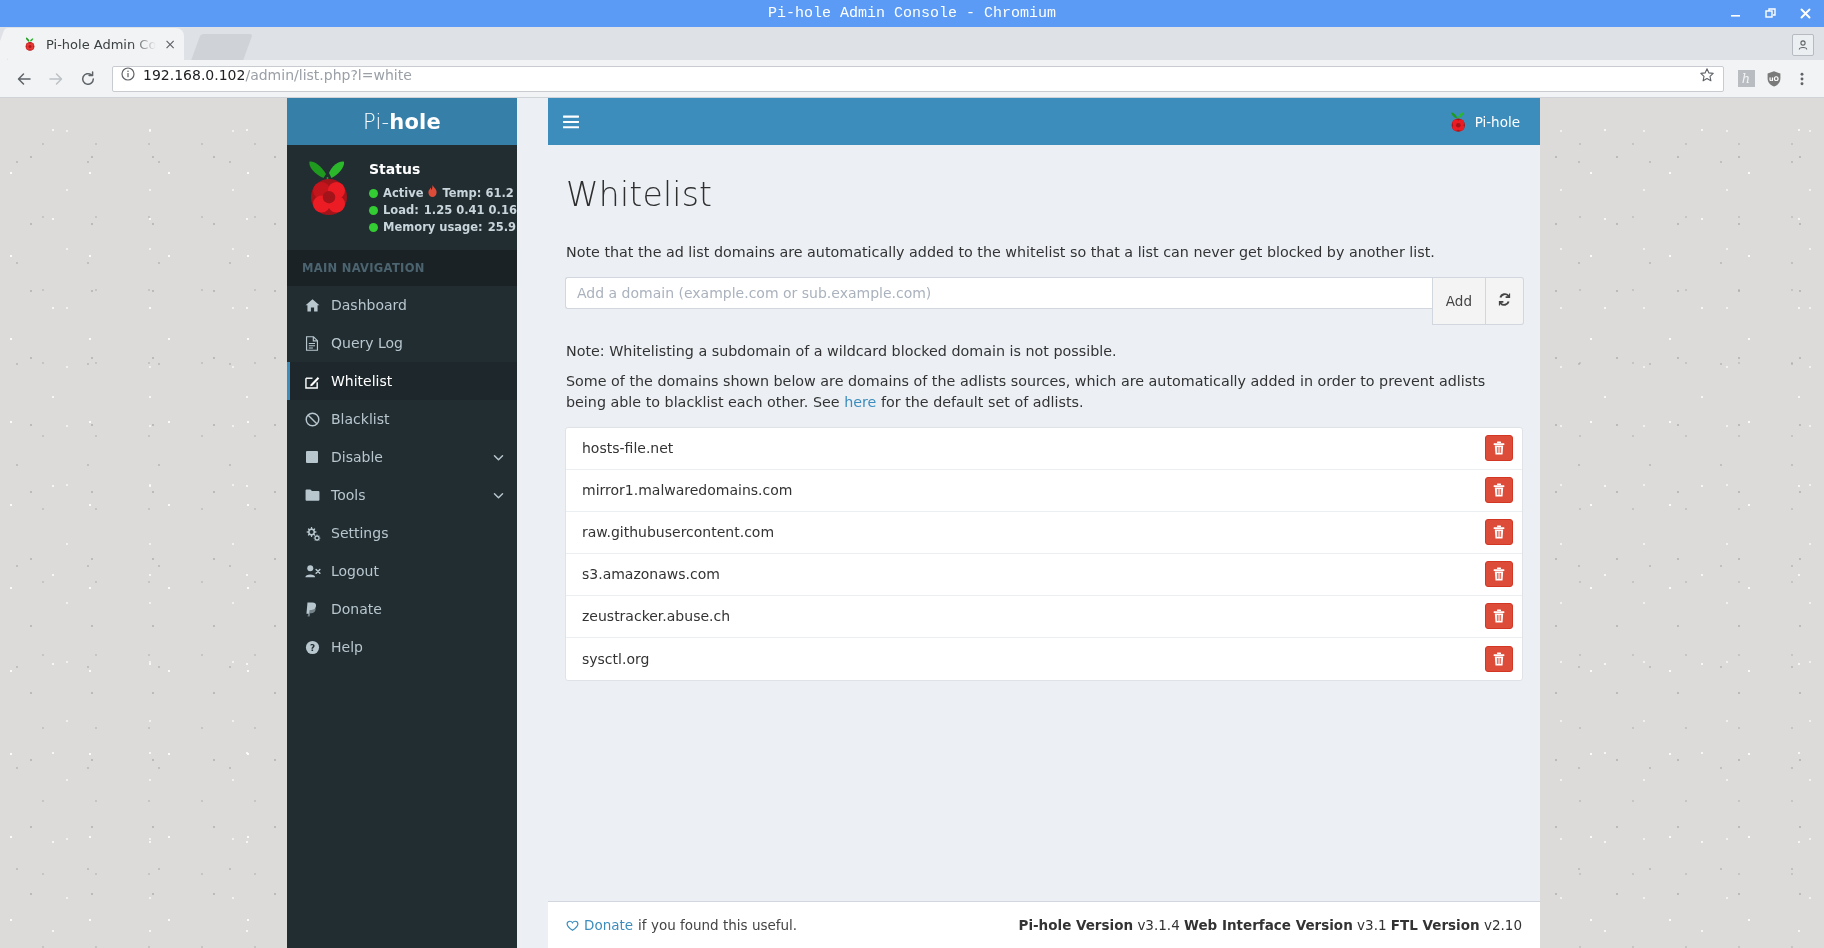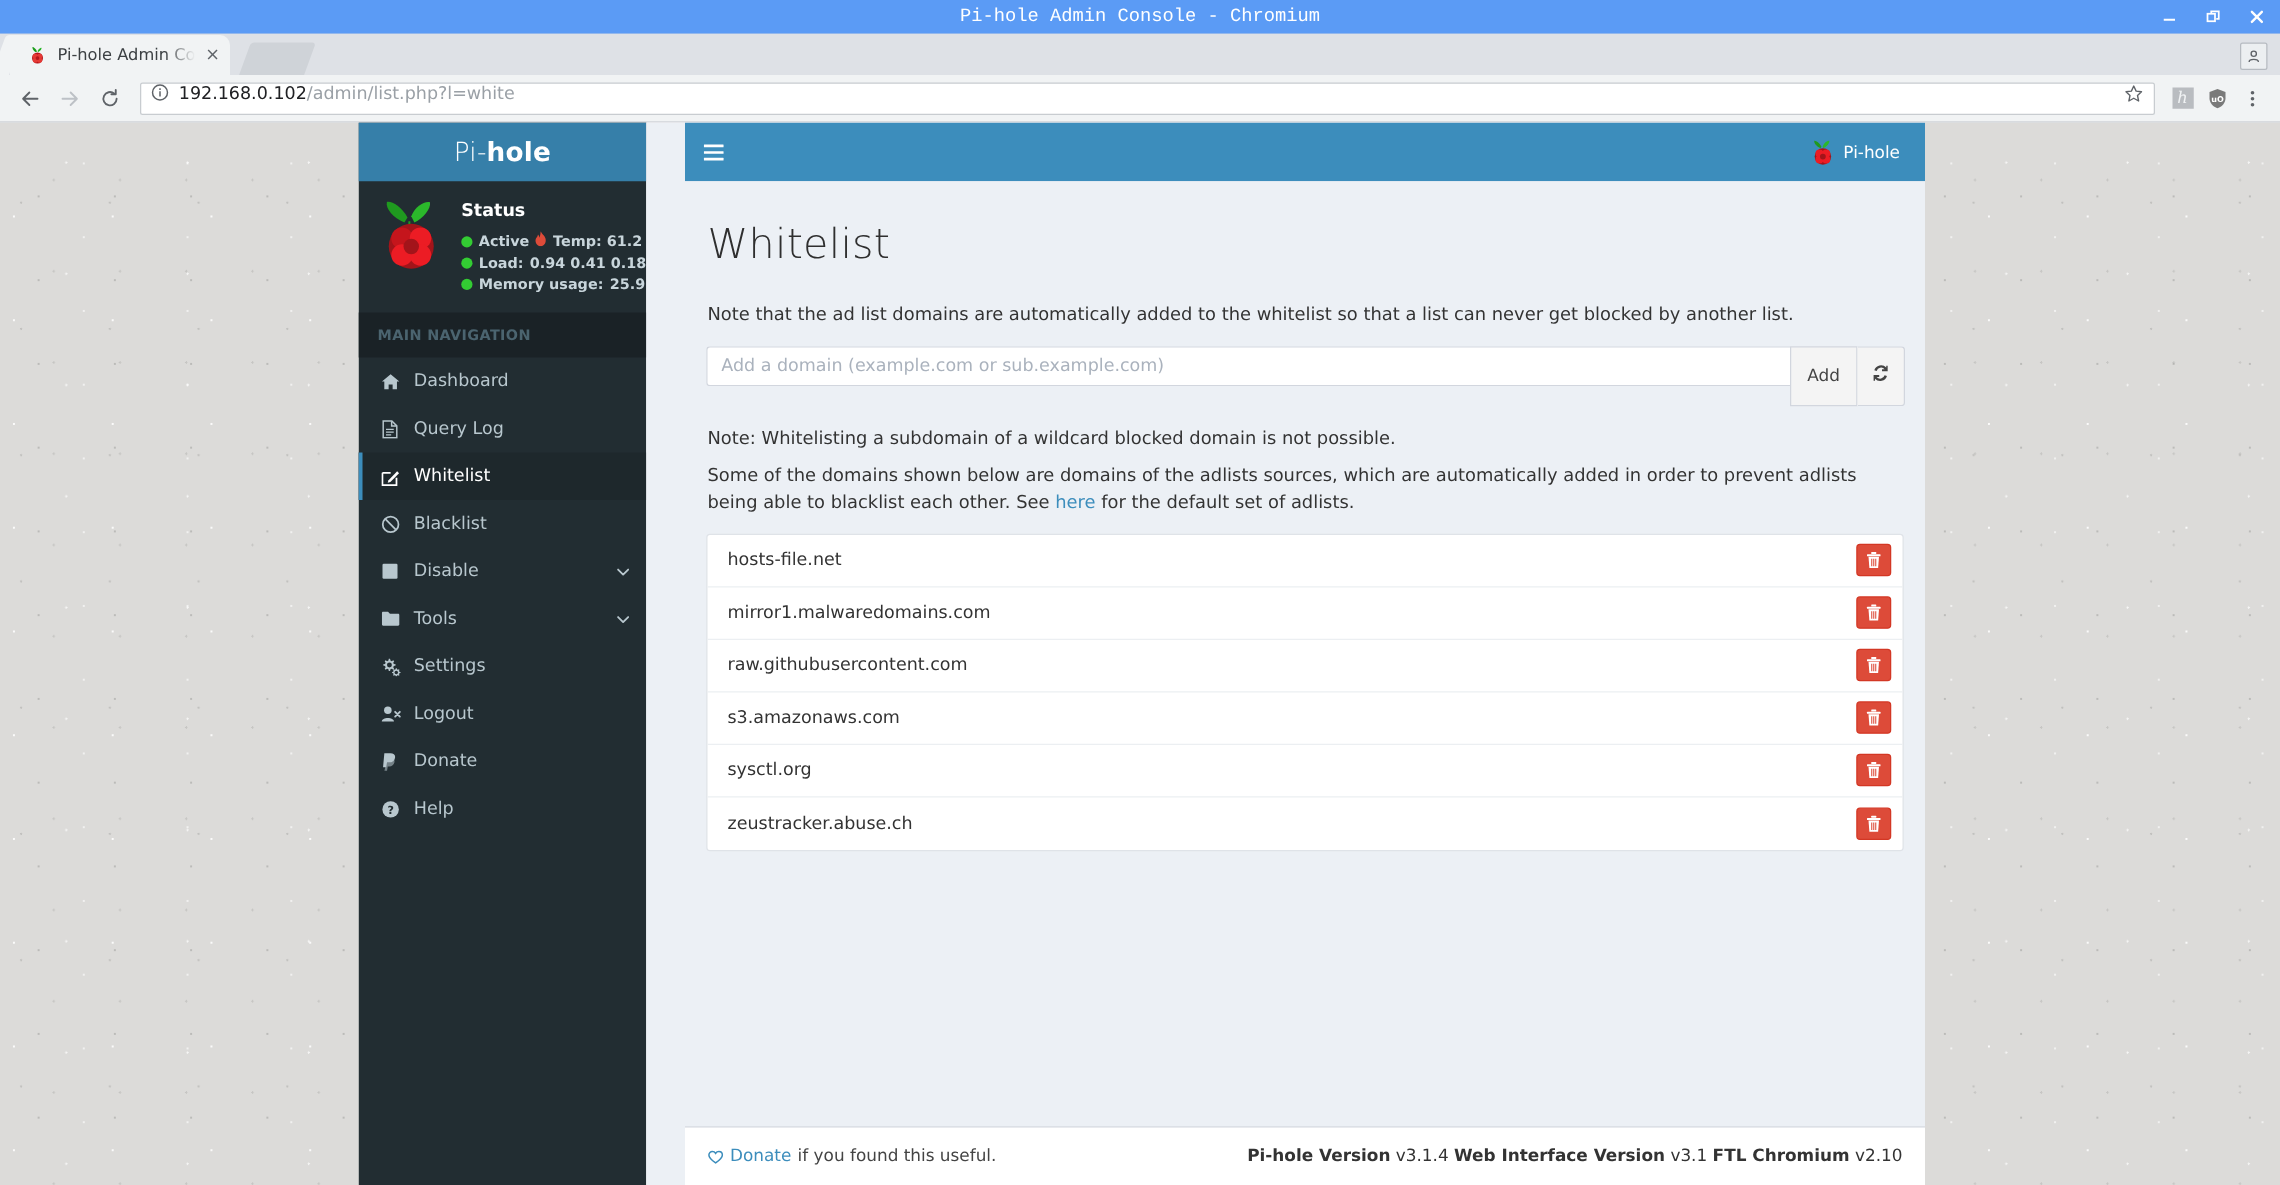--- a/index.html
+++ b/index.html
@@ -468,21 +468,21 @@
                 <svg width="9" height="12" viewBox="0 0 9 12">
                     <path d="M4.5 0 C6 3 8.6 3.9 8.6 7.2 C8.6 10 6.7 12 4.5 12 C2.3 12 0.4 10 0.4 7.2 C0.4 5 2.2 4.6 2.4 2.5 C3.2 3.4 3.4 4.4 3.4 5.2 C4 4 4.5 2 4.5 0 Z" fill="#dd4b39"></path>
                   </svg>
               </span>
               <b>Temp: 61.2 °C</b>
             </div>
 
             <div class="status-line">
               <span class="dot"></span>
               <b>Load:</b>
-              <b>0.94 0.41 0.18</b>
+              <b>1.25 0.41 0.16</b>
             </div>
 
             <div class="status-line">
               <span class="dot"></span>
               <b>Memory usage:</b>
               <b>25.9 %</b>
             </div>
           </div>
         </div>
 
@@ -702,65 +702,65 @@
                     <svg width="14" height="14" viewBox="0 0 14 14" fill="#ffffff">
                       <rect x="5" y="0.6" width="4" height="1.5" rx="0.4"></rect>
                       <rect x="1.6" y="2.3" width="10.8" height="1.6" rx="0.4"></rect>
                       <path d="M2.8 4.4 H11.2 L10.5 13.4 H3.5 Z"></path>
                       <path d="M5.4 6 V11.9 M7 6 V11.9 M8.6 6 V11.9" stroke="#dd4b39" stroke-width="0.85"></path>
                     </svg>
                   </span>
                 </button>
               </div>
               <div class="list-row">
+                <span class="domain-name">zeustracker.abuse.ch</span>
+                <button class="del-btn">
+                  <span style="display: flex;">
+                    <svg width="14" height="14" viewBox="0 0 14 14" fill="#ffffff">
+                      <rect x="5" y="0.6" width="4" height="1.5" rx="0.4"></rect>
+                      <rect x="1.6" y="2.3" width="10.8" height="1.6" rx="0.4"></rect>
+                      <path d="M2.8 4.4 H11.2 L10.5 13.4 H3.5 Z"></path>
+                      <path d="M5.4 6 V11.9 M7 6 V11.9 M8.6 6 V11.9" stroke="#dd4b39" stroke-width="0.85"></path>
+                    </svg>
+                  </span>
+                </button>
+              </div>
+              <div class="list-row">
                 <span class="domain-name">sysctl.org</span>
                 <button class="del-btn">
                   <span style="display: flex;">
                     <svg width="14" height="14" viewBox="0 0 14 14" fill="#ffffff">
                       <rect x="5" y="0.6" width="4" height="1.5" rx="0.4"></rect>
                       <rect x="1.6" y="2.3" width="10.8" height="1.6" rx="0.4"></rect>
                       <path d="M2.8 4.4 H11.2 L10.5 13.4 H3.5 Z"></path>
                       <path d="M5.4 6 V11.9 M7 6 V11.9 M8.6 6 V11.9" stroke="#dd4b39" stroke-width="0.85"></path>
                     </svg>
                   </span>
                 </button>
               </div>
-              <div class="list-row">
-                <span class="domain-name">zeustracker.abuse.ch</span>
-                <button class="del-btn">
-                  <span style="display: flex;">
-                    <svg width="14" height="14" viewBox="0 0 14 14" fill="#ffffff">
-                      <rect x="5" y="0.6" width="4" height="1.5" rx="0.4"></rect>
-                      <rect x="1.6" y="2.3" width="10.8" height="1.6" rx="0.4"></rect>
-                      <path d="M2.8 4.4 H11.2 L10.5 13.4 H3.5 Z"></path>
-                      <path d="M5.4 6 V11.9 M7 6 V11.9 M8.6 6 V11.9" stroke="#dd4b39" stroke-width="0.85"></path>
-                    </svg>
-                  </span>
-                </button>
-              </div>
             </div>
 
         </div>
 
         <div class="footer">
           <div class="footer-left">
             <span class="gh-ico">
               <svg width="13" height="13" viewBox="0 0 14 14" fill="none" stroke="#3c8dbc" stroke-width="1.3">
                 <path d="M7 12.2 C3.2 9.6 1.2 7.8 1.2 5.4 C1.2 3.6 2.6 2.4 4.2 2.4 C5.3 2.4 6.4 3 7 4 C7.6 3 8.7 2.4 9.8 2.4 C11.4 2.4 12.8 3.6 12.8 5.4 C12.8 7.8 10.8 9.6 7 12.2 Z"></path>
               </svg>
             </span>
             <a href="#">Donate</a>
             <span>if you found this useful.</span>
           </div>
           <div class="footer-right">
             <b>Pi-hole Version</b>
             <span class="v">v3.1.4</span>
             <b>Web Interface Version</b>
             <span class="v">v3.1</span>
-            <b>FTL Chromium</b>
+            <b>FTL Version</b>
             <span class="v">v2.10</span>
           </div>
         </div>
 
       </div>
     </div>
   </div>
 </div>
 
 </body></html>

